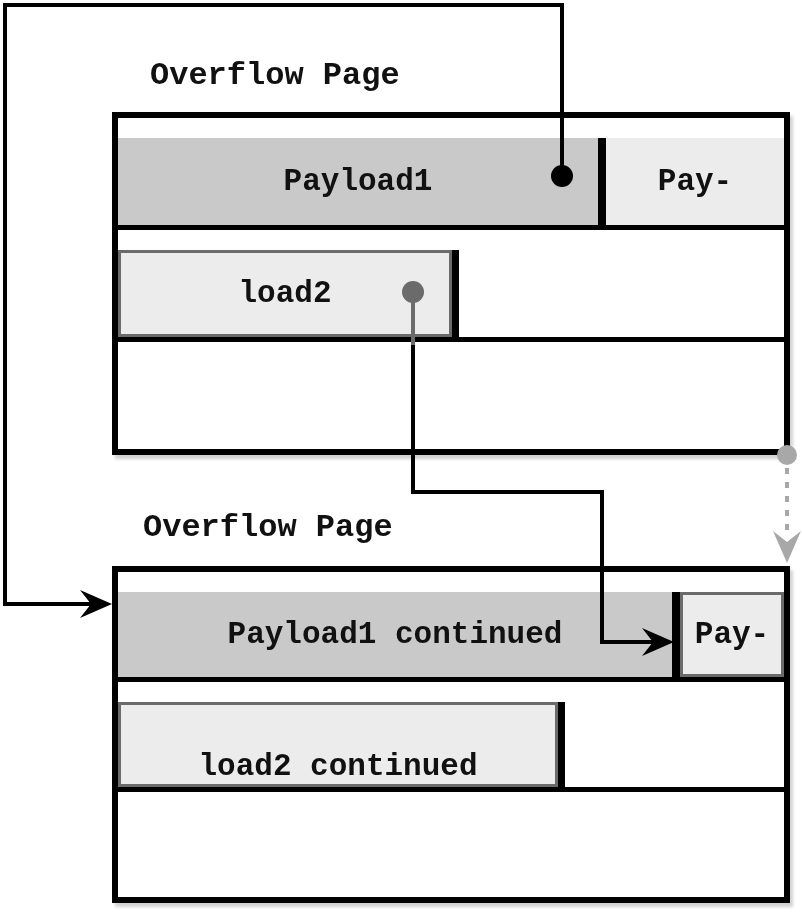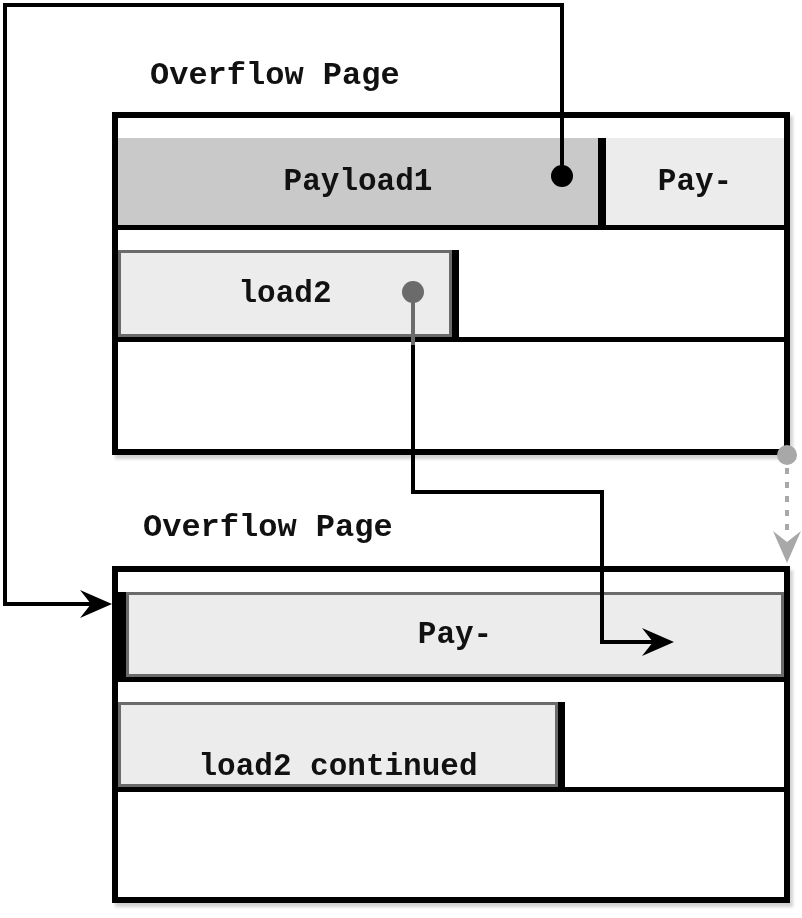--- a/index.html
+++ b/index.html
@@ -133,20 +133,23 @@
     <div class="hdivider"></div>
     <div class="row">
       <div class="cell cell-white grow"></div>
     </div>
   </div>
 
   <div class="page-title title-overflow">Overflow Page</div>
 
   <div class="page page-overflow">
     <div class="row">
+      <div class="cell cell-dark w554">
+        <span>Payload1 continued</span>
+      </div>
       <div class="vdivider vd8"></div>
       <div class="cell cell-light gray-bordered grow">
         <span>Pay-</span>
       </div>
     </div>
     <div class="hdivider"></div>
     <div class="row">
       <div class="cell cell-light gray-bordered w440">
         <span>load2 continued</span>
       </div>

